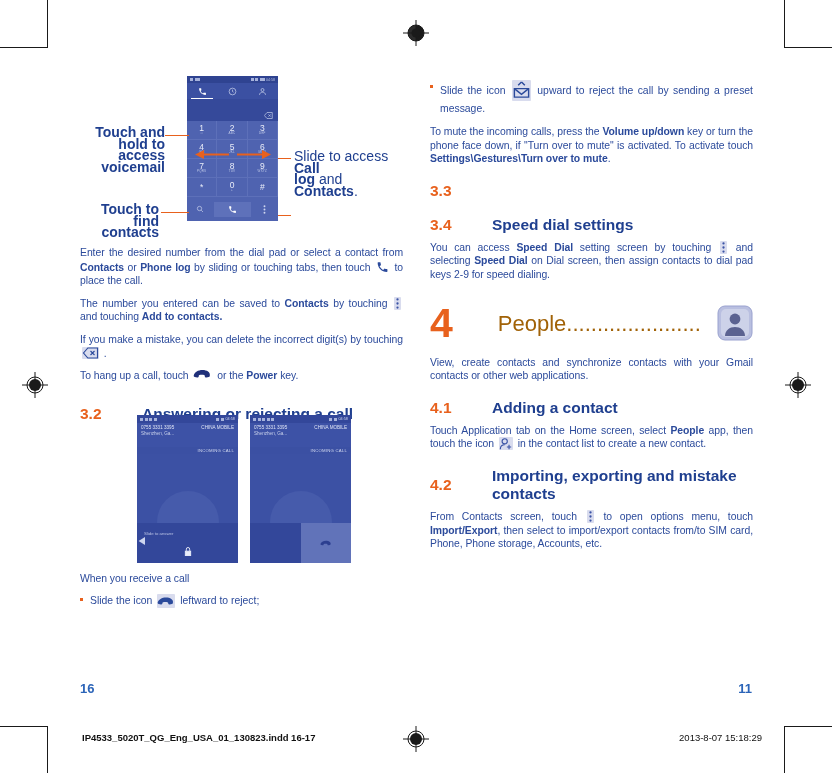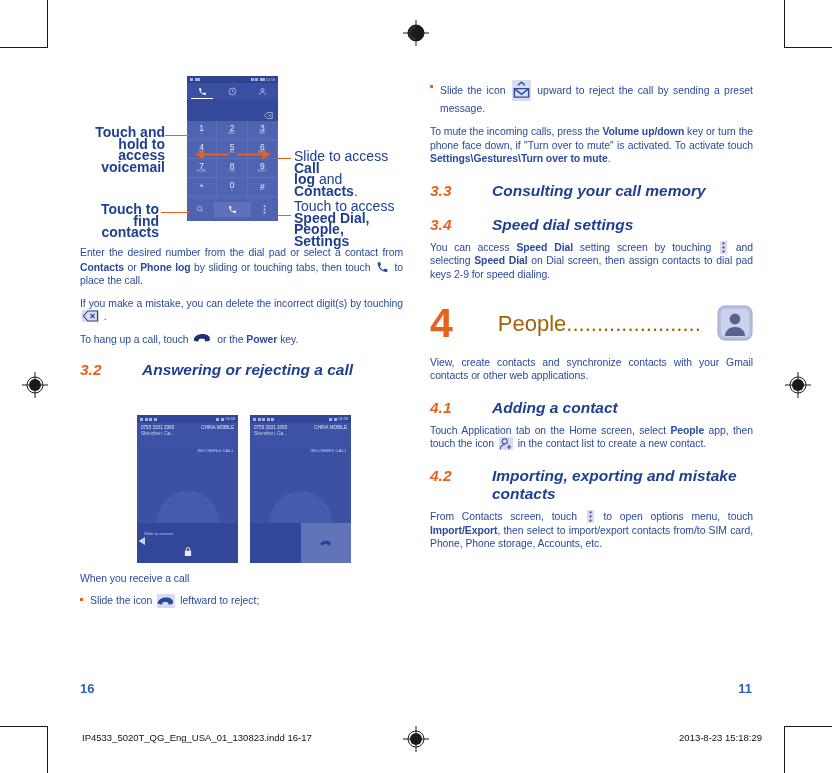--- a/index.html
+++ b/index.html
@@ -51,23 +51,22 @@
     text-align: justify;
     color: #2b4a9b;
     letter-spacing: -0.05px;
   }
   p.body.last { margin-bottom: 0; }
   b, strong { font-weight: bold; }
 
   
   .h2 {
     display: flex;
-    align-items: flex-start;
+    align-items: center;
     margin: 16px 0 7px 0;
-    font-style: italic;
   }
   .h2 .num {
     color: #e8611d;
     font-weight: bold;
     font-size: 15.5px;
     width: 62px;
     flex: 0 0 62px;
   }
   .h2 .txt {
     color: #1f3f8f;
@@ -347,21 +346,21 @@
 
   .footline {
     position: absolute;
     top: 732px;
     font-size: 9.5px;
     color: #111111;
     font-family: "Liberation Sans", sans-serif;
     font-weight: normal;
     white-space: nowrap;
   }
-  .footline.left  { left: 82px; }
+  .footline.left  { left: 82px; font-weight: bold; }
   .footline.right { right: 70px; }
 </style>
 </head>
 <body>
 
 <div class="page">
 
   <div class="crop v" style="left:47px;  top:0;"></div>
   <div class="crop h" style="left:0;      top:47px;"></div>
   <div class="crop v" style="left:784px;  top:0;"></div>
@@ -546,49 +545,51 @@
   <div class="anno r" style="left:85px; top:204px; width:74px;">
     <div>Touch to find</div>
     <div>contacts</div>
   </div>
 
   <div class="anno" style="left:294px; top:151px; width:104px;">
     <div><span class="normal" style="font-weight:normal">Slide to access </span><span>Call</span></div>
     <div><span>log</span><span style="font-weight:normal"> and </span><span>Contacts</span><span style="font-weight:normal">.</span></div>
   </div>
 
-  <div class="anno" style="left:294px; top:201px; width:104px;">
-    <div style="font-weight:normal">Touch to access</div>
-    <div>Speed Dial,</div>
-    <div>People, Settings</div>
-  </div>
 
   <div class="col col-left" style="top:246px;">
 
     <p class="body">
       <span>Enter the desired number from the dial pad or select a contact from </span><b>Contacts</b><span> or </span><b>Phone log</b><span> by sliding or touching tabs, then touch </span><span class="iicon ic-phone"><svg width="13" height="14" viewBox="0 0 24 24" fill="#2b4a9b">
             <path d="M6.6 10.8c1.4 2.8 3.8 5.1 6.6 6.6l2.2-2.2c0.3-0.3 0.7-0.4 1-0.2 1.2 0.4 2.4 0.6 3.7 0.6 0.6 0 1 0.4 1 1V20c0 0.6-0.4 1-1 1C10.6 21 3 13.4 3 4c0-0.6 0.4-1 1-1h3.5c0.6 0 1 0.4 1 1 0 1.3 0.2 2.5 0.6 3.7 0.1 0.3 0 0.7-0.2 1l-2.3 2.1z"></path>
           </svg></span><span> to place the call.</span>
     </p>
 
+    <p class="body">
+      <span>The number you entered can be saved to </span><b>Contacts</b><span> by touching </span><span class="iicon ic-dots ic-box"><svg width="7" height="13" viewBox="0 0 8 16" fill="#3a53a5">
+            <circle cx="4" cy="3" r="1.4"></circle>
+            <circle cx="4" cy="8" r="1.4"></circle>
+            <circle cx="4" cy="13" r="1.4"></circle>
+          </svg></span><span> and touching </span><b>Add to contacts.</b>
+    </p>
 
     <p class="body">
       <span>If you make a mistake, you can delete the incorrect digit(s) by touching </span><span class="iicon ic-del ic-box"><svg width="17" height="12" viewBox="0 0 24 18" fill="none" stroke="#2b4a9b" stroke-width="1.7">
             <path d="M8 1.5h14.5v15H8L1.5 9z"></path>
             <path d="M12 6l6 6M18 6l-6 6"></path>
           </svg></span><span> .</span>
     </p>
 
     <p class="body">
       <span>To hang up a call, touch </span><span class="iicon ic-hang"><svg width="19" height="11" viewBox="0 0 26 14" fill="#20307a">
             <path d="M13 1C7 1 2 4 1 8.2c-.2 1 .4 1.9 1.4 2.1l3.3.7c1 .2 1.9-.4 2.1-1.4l.3-1.5c2.8-.9 5-.9 7.8 0l.3 1.5c.2 1 1.1 1.6 2.1 1.4l3.3-.7c1-.2 1.6-1.1 1.4-2.1C24 4 19 1 13 1z"></path>
           </svg></span><span> or the </span><b>Power</b><span> key.</span>
     </p>
 
-    <div class="h2" style="margin-top:14px;">
+    <div class="h2" style="margin-top:22px;">
       <span class="num">3.2</span>
       <span class="txt">Answering or rejecting a call</span>
     </div>
   </div>
 
   <div class="callshots">
 
     <div class="callshot">
       <div class="cs-status">
         <span style="display:flex;gap:1.5px;">
@@ -690,21 +691,20 @@
             </svg></span><span> upward to reject the call by sending a preset message.</span>
       </li>
     </ul>
 
     <p class="body">
       <span>To mute the incoming calls, press the </span><b>Volume up/down</b><span> key or turn the phone face down, if "Turn over to mute" is activated. To activate touch </span><b>Settings\Gestures\Turn over to mute</b><span>.</span>
     </p>
 
     <div class="h2">
       <span class="num">3.3</span>
-      <span class="txt">Consulting your call memory</span>
     </div>
 
 
     <div class="h2">
       <span class="num">3.4</span>
       <span class="txt">Speed dial settings</span>
     </div>
 
     <p class="body">
       <span>You can access </span><b>Speed Dial</b><span> setting screen by touching </span><span class="iicon ic-dots ic-box"><svg width="7" height="13" viewBox="0 0 8 16" fill="#3a53a5">
@@ -756,15 +756,15 @@
             <circle cx="4" cy="8" r="1.4"></circle>
             <circle cx="4" cy="13" r="1.4"></circle>
           </svg></span><span> to open options menu, touch </span><b>Import/Export</b><span>, then select to import/export contacts from/to SIM card, Phone, Phone storage, Accounts, etc.</span>
     </p>
   </div>
 
   <div class="pagenum left">16</div>
   <div class="pagenum right">11</div>
 
   <div class="footline left">IP4533_5020T_QG_Eng_USA_01_130823.indd   16-17</div>
-  <div class="footline right">2013-8-23   15:18:29</div>
+  <div class="footline right">2013-8-07   15:18:29</div>
 
 </div>
 
 </body></html>

